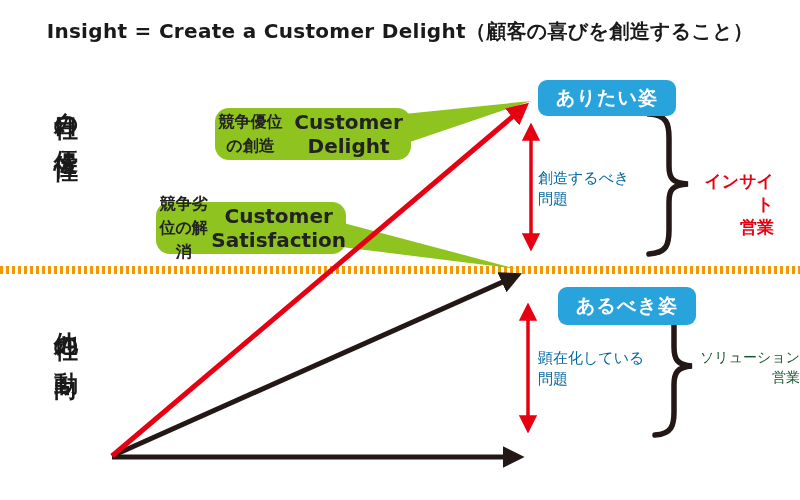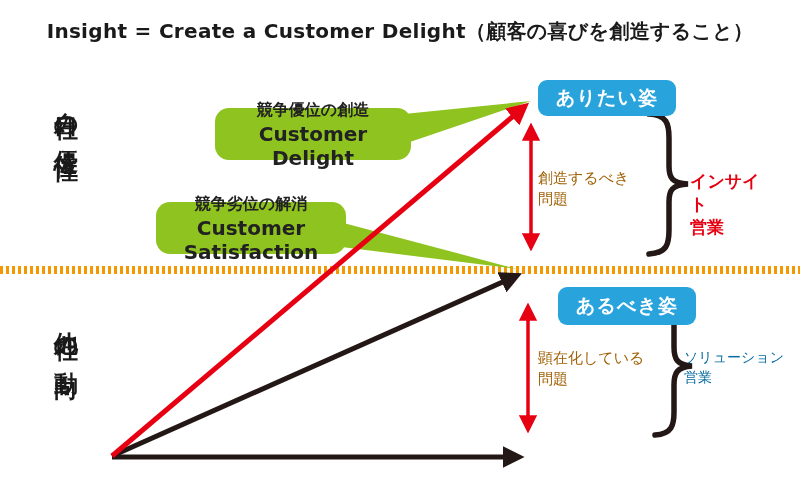--- a/index.html
+++ b/index.html
@@ -20,44 +20,44 @@
   }
   .vlabel.top{left:50px;top:92px;}
   .vlabel.bottom{left:50px;top:313px;}
   .boundary{
     position:absolute;left:0;top:266px;width:800px;height:8px;z-index:1;
     background:repeating-linear-gradient(90deg,var(--orange) 0 3px,transparent 3px 6px);
   }
   .layer{position:absolute;left:0;top:0;z-index:2;}
   .callout{
     position:absolute;background:var(--green);border-radius:14px;z-index:3;
-    display:flex;flex-direction:column;align-items:center;justify-content:center;
+    display:flex;align-items:center;justify-content:center;
     text-align:center;color:#222;font-weight:bold;line-height:24px;
   }
   .callout .jp{font-size:16px;}
   .callout .en{font-size:20px;}
   .callout.delight{left:215px;top:108px;width:196px;height:52px;}
   .callout.satisfaction{left:124px;top:202px;width:190px;height:52px;margin-left:32px;}
   .state{
     position:absolute;background:var(--blue);color:var(--white);font-weight:bold;
     border-radius:9px;display:flex;align-items:center;justify-content:center;
     font-size:19px;z-index:3;letter-spacing:1px;
   }
   .state.ideal{left:538px;top:80px;width:138px;height:36px;}
   .state.should{left:558px;top:255px;width:138px;height:38px;margin-top:32px;}
   .state.current{left:527px;top:441px;width:164px;height:37px;font-size:19px;}
   .gap{
     position:absolute;font-size:15px;line-height:21px;white-space:pre-line;
-    color:#a16207;z-index:3;
+    color:#0369a1;z-index:3;
   }
   .gap.create{left:538px;top:168px;}
   .gap.visible{left:538px;top:348px;}
-  .approach{position:absolute;text-align:left;white-space:pre-line;z-index:3;}
+  .approach{position:absolute;text-align:right;white-space:pre-line;z-index:3;}
   .approach.insight{left:690px;top:170px;width:84px;color:var(--red);font-weight:bold;font-size:17px;line-height:23px;}
-  .approach.solution{left:684px;top:347px;width:116px;color:#0369a1;font-size:14px;line-height:20px;}
+  .approach.solution{left:684px;top:347px;width:116px;color:#14532d;font-size:14px;line-height:20px;}
 </style>
 </head>
 <body>
 
 <div class="stage">
 
   <div class="title">Insight = Create a Customer Delight（顧客の喜びを創造すること）</div>
 
   <div class="vlabel top">自社の優位性</div>
   <div class="vlabel bottom">他社の動向</div>

